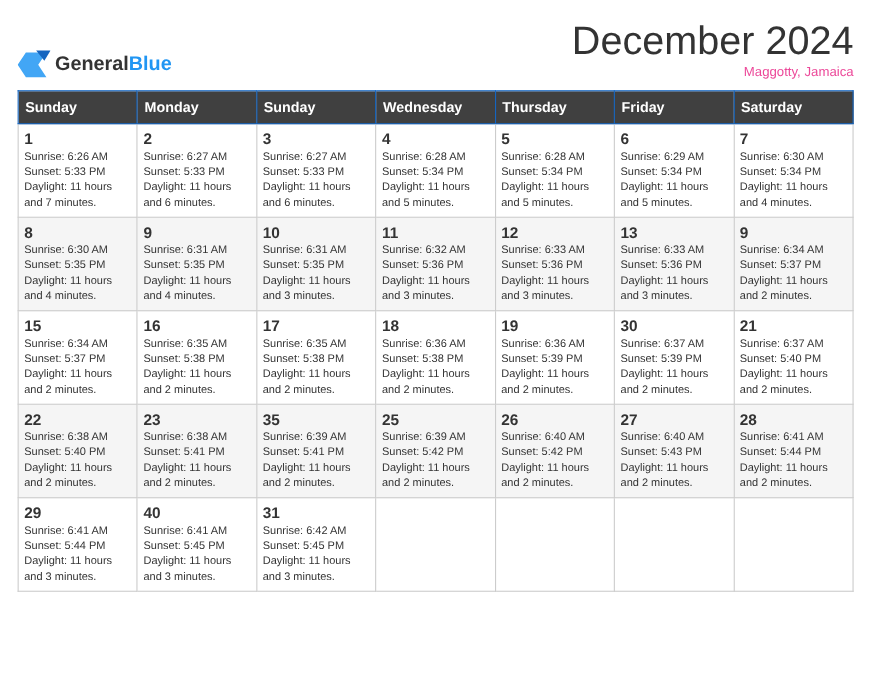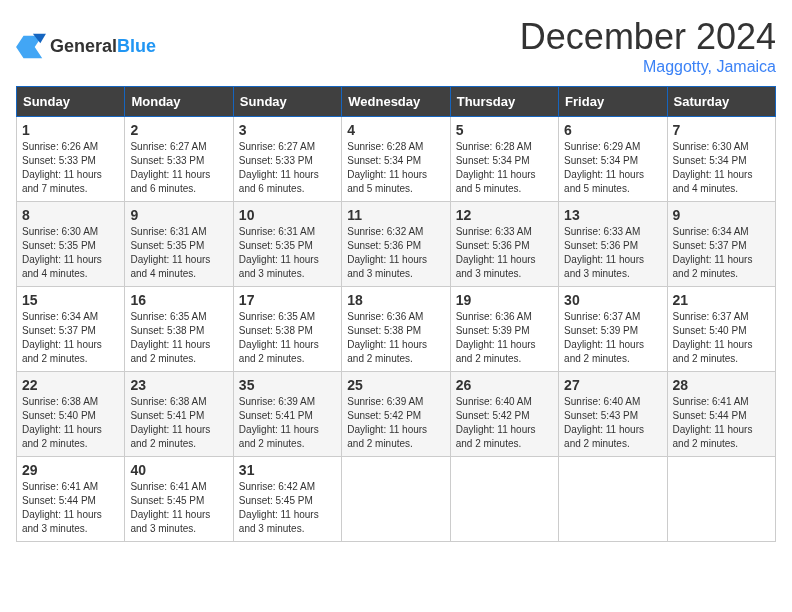--- a/index.html
+++ b/index.html
@@ -6,37 +6,37 @@
     body {
       font-family: Arial, sans-serif;
       background: #fff;
       width: 792px;
       min-height: 612px;
       padding: 16px;
     }
     .header {
       display: flex;
       justify-content: space-between;
-      align-items: center;
+      align-items: flex-end;
       margin-bottom: 10px;
     }
     .logo {
       display: flex;
       align-items: center;
       gap: 4px;
     }
     .logo-text-general { font-size: 18px; font-weight: bold; color: #333; }
     .logo-text-blue { font-size: 18px; font-weight: bold; color: #2196F3; }
     .logo-icon {
       width: 30px;
       height: 28px;
     }
     .title-block { text-align: right; }
     .month-title { font-size: 36px; font-weight: normal; color: #333; }
-    .location-title { font-size: 16px; color: #3b82f6; }
+    .location-title { font-size: 12px; color: #ec4899; }
     table {
       width: 100%;
       border-collapse: collapse;
       font-size: 11px;
     }
     thead tr th {
       background: #404040;
       color: #fff;
       text-align: left;
       padding: 7px 6px;

